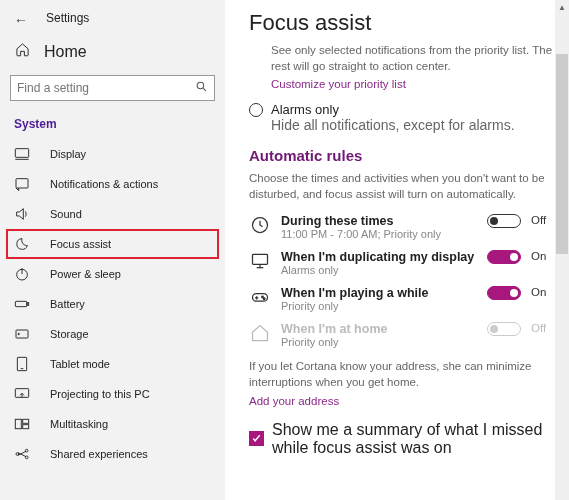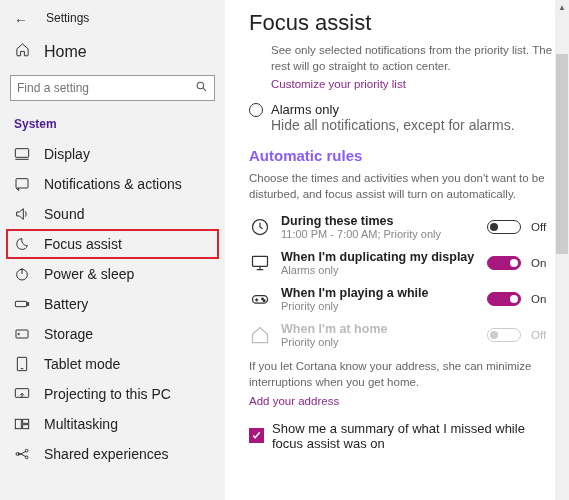--- a/index.html
+++ b/index.html
@@ -14,42 +14,42 @@
   .home-row { display: flex; align-items: center; gap: 14px; padding: 6px 14px 10px 14px; cursor: pointer; }
   .home-icon { width: 16px; text-align: center; color: #333; }
   .home-label { font-size: 16px; color: #222; }
 
   .search-box { margin: 4px 10px 10px 10px; border: 1px solid #999; background: #fff; display: flex; align-items: center; height: 26px; padding: 0 6px; }
   .search-input { flex: 1; border: none; outline: none; font-size: 12px; color: #555; background: transparent; }
   .search-icon { color: #555; font-size: 12px; }
 
   .section-title { padding: 6px 14px 8px 14px; font-size: 12px; font-weight: 600; color: #4c1d95; }
 
-  .nav-item { display: flex; align-items: flex-end; gap: 14px; padding: 7px 14px; cursor: pointer; font-size: 14px; color: #222; }
+  .nav-item { display: flex; align-items: center; gap: 20px; padding: 7px 14px; cursor: pointer; font-size: 11px; color: #222; }
   .nav-item .nav-icon { width: 16px; height: 16px; display: flex; align-items: center; justify-content: center; color: #333; }
   .nav-item.highlighted { border: 2px solid #d23; margin: 0 6px; padding: 5px 6px; }
   .nav-item.highlighted .nav-icon { width: 16px; }
   .nav-icon svg { width: 16px; height: 16px; stroke: #333; }
 
   
   .content { flex: 1; padding: 10px 16px 0 24px; overflow-y: auto; position: relative; }
   .page-title { font-size: 22px; font-weight: 400; color: #222; margin-bottom: 6px; }
 
   .radio-section { margin-bottom: 14px; }
   .sub-desc { font-size: 11.5px; color: #666; line-height: 1.4; margin-left: 22px; }
   .link { color: #8a2a8a; font-size: 11.5px; margin-left: 22px; cursor: pointer; display: inline-block; margin-top: 2px; }
   .radio-row { display: flex; align-items: flex-start; gap: 8px; margin-top: 10px; }
   .radio-circle { width: 14px; height: 14px; border: 1.5px solid #333; border-radius: 50%; margin-top: 1px; flex-shrink: 0; }
   .radio-label-group .opt-title { font-size: 13px; color: #222; }
   .radio-label-group .opt-desc { font-size: 14px; color: #666; }
 
-  .rules-title { font-size: 15px; font-weight: 600; color: #8b5cf6; margin-top: 8px; margin-bottom: 6px; }
+  .rules-title { font-size: 15px; font-weight: 600; color: #701a75; margin-top: 8px; margin-bottom: 6px; }
   .rules-desc { font-size: 11.5px; color: #666; line-height: 1.4; margin-bottom: 12px; }
 
-  .rule-row { display: flex; align-items: center; gap: 10px; margin-bottom: 10px; }
+  .rule-row { display: flex; gap: 10px; margin-bottom: 10px; }
   .rule-icon { width: 22px; height: 22px; display: flex; align-items: center; justify-content: center; color: #333; flex-shrink: 0; }
   .rule-icon.disabled { color: #bbb; }
   .rule-icon svg { width: 20px; height: 20px; stroke: currentColor; }
   .rule-text { flex: 1; }
   .rule-title { font-size: 12.5px; font-weight: 600; color: #222; }
   .rule-title.disabled { color: #bbb; }
   .rule-sub { font-size: 11px; color: #888; }
   .toggle { width: 34px; height: 14px; border-radius: 8px; position: relative; cursor: pointer; }
   .toggle-off { border: 1.5px solid #333; background: #fff; }
   .toggle-off .knob { width: 8px; height: 8px; background: #333; border-radius: 50%; position: absolute; left: 2px; top: 1.5px; }
@@ -59,21 +59,21 @@
   .toggle-on .knob { width: 8px; height: 8px; background: #fff; border-radius: 50%; position: absolute; right: 2px; top: 1.5px; }
   .toggle-label { font-size: 11.5px; color: #333; width: 22px; text-align: left; }
   .toggle-label.disabled { color: #bbb; }
 
   .cortana-note { font-size: 11.5px; color: #666; line-height: 1.4; margin-top: 4px; }
   .link2 { color: #8a2a8a; font-size: 11.5px; cursor: pointer; display: inline-block; margin-top: 2px; }
 
   .checkbox-row { display: flex; align-items: center; gap: 8px; margin-top: 12px; }
   .checkbox { width: 15px; height: 15px; background: #a8177d; display: flex; align-items: center; justify-content: center; flex-shrink: 0; }
   .checkbox svg { stroke: #fff; }
-  .checkbox-label { font-size: 13px; color: #222; }
+  .checkbox-label { font-size: 16px; color: #222; }
 
   .scrollbar-track { position: absolute; right: 0; top: 0; width: 14px; height: 100%; background: #f0f0f0; display: flex; flex-direction: column; align-items: center; }
   .scroll-arrow { height: 14px; font-size: 8px; color: #666; display: flex; align-items: center; }
   .scroll-thumb { width: 12px; background: #ccc; flex: 0 0 200px; margin-top: 40px; }
 </style>
 </head>
 <body>
 
 <div class="root">
   <div class="sidebar">

